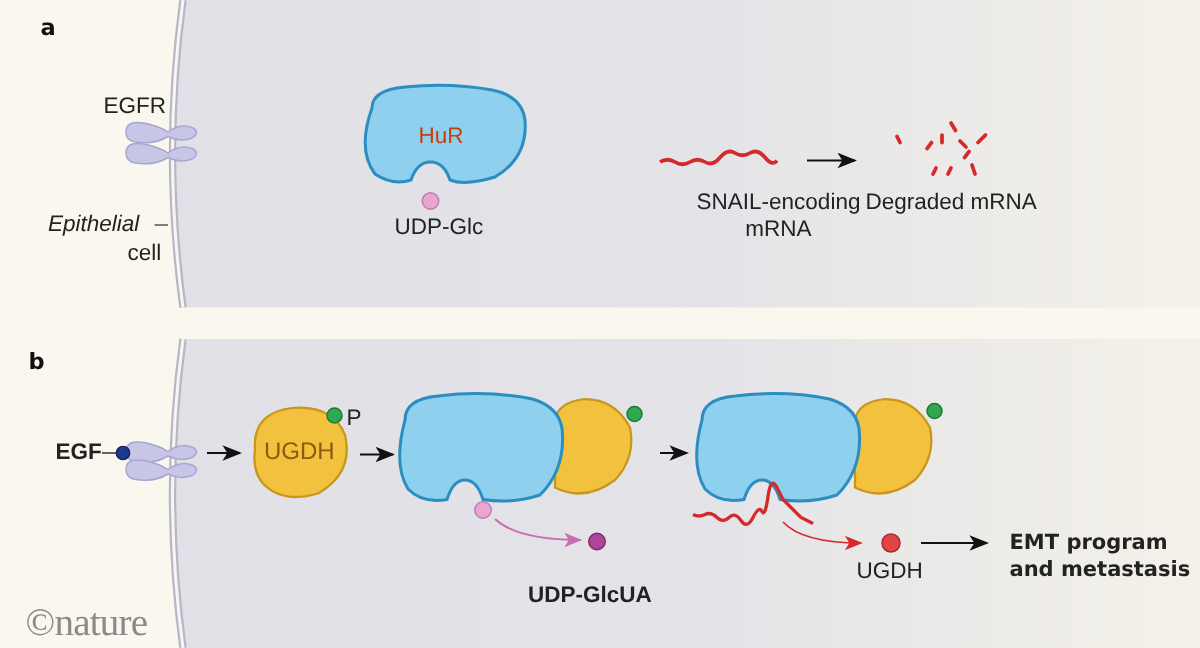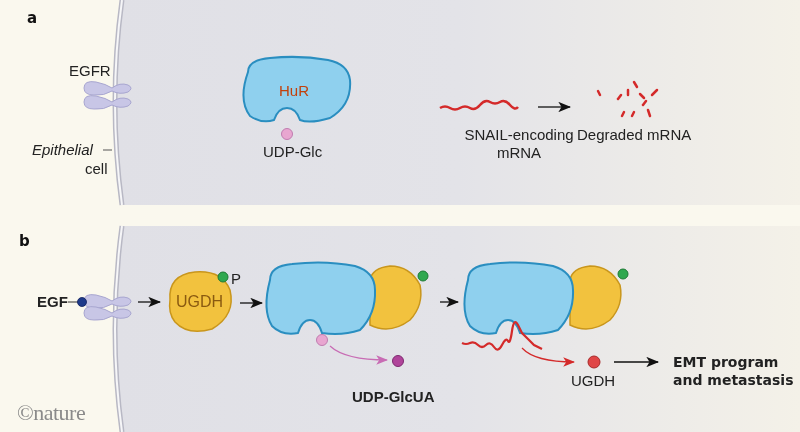--- a/index.html
+++ b/index.html
@@ -2,21 +2,21 @@
 <html><head>
 <meta charset="utf-8">
 <style>
   html, body { margin:0; padding:0; }
   body { width:800px; height:432px; background:#faf8ee; position:relative; overflow:hidden; font-family:"Liberation Sans", sans-serif; }
   .panel-label { position:absolute; font-weight:bold; font-size:15px; color:#111; font-family:"DejaVu Sans", sans-serif; }
   .lbl { position:absolute; font-size:15px; color:#222; white-space:nowrap; }
   .center { text-align:center;margin-left:44px; }
   svg.scene { position:absolute; left:0; top:0; }
   .bold { font-weight:bold; font-family:"DejaVu Sans", sans-serif; font-size:14px; line-height:18px;text-align:right; }
-  .credit { position:absolute; left:17px; top:400px; font-family:"Liberation Serif", serif; font-size:22px; color:#8a8a8a; letter-spacing:-0.5px; }
+  .credit { position:absolute; left:17px; top:400px; font-family:"Liberation Serif", serif; font-size:26px; color:#8a8a8a; letter-spacing:-0.5px; }
 </style>
 </head>
 <body>
 
 <svg class="scene" width="800" height="432">
   <defs>
     <linearGradient id="cellgrad" x1="0" x2="1" y1="0" y2="0">
       <stop offset="0" stop-color="#e0e0e6"></stop>
       <stop offset="0.5" stop-color="#e3e3e8"></stop>
       <stop offset="1" stop-color="#f4f1e8"></stop>

